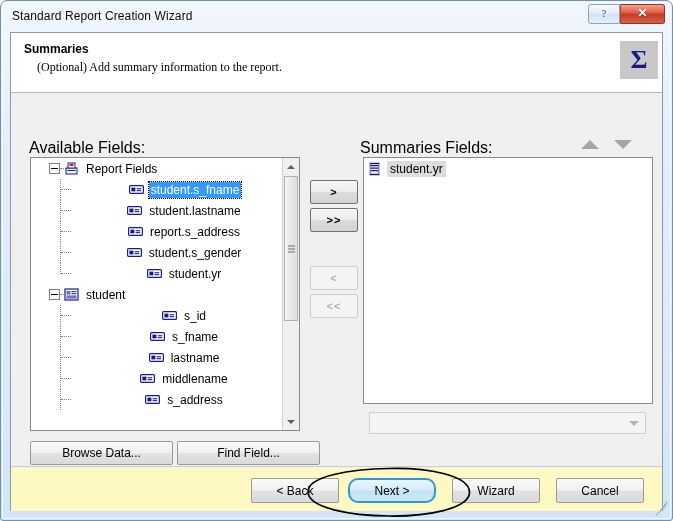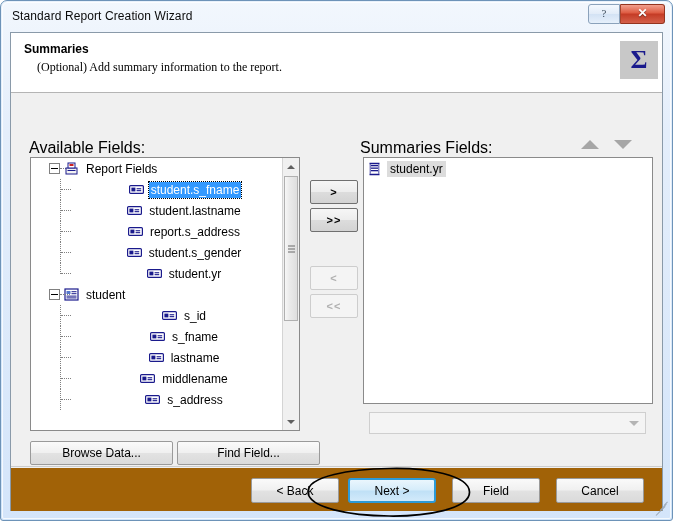--- a/index.html
+++ b/index.html
@@ -414,21 +414,21 @@
     position: absolute;
     left: 0; top: 433px;
     width: 651px; height: 1px;
     border-top: 1px solid #cdcdcd;
     border-bottom: 1px solid #ffffff;
   }
   #footer {
     position: absolute;
     left: 0; top: 435px;
     width: 651px; height: 43px;
-    background: #a16207;
+    background: #fef9c3;
   }
   .nav-btn {
     position: absolute;
     top: 10px;
     width: 88px; height: 25px;
     box-sizing: border-box;
     background: linear-gradient(to bottom, #fafafa 0%, #f0f0f0 48%, #e2e2e2 52%, #dadada 100%);
     border: 1px solid #9a9a9a;
     border-radius: 2px;
     font-size: 12px;
@@ -436,21 +436,21 @@
     display: flex;
     align-items: center;
     justify-content: center;
     cursor: default;
   }
   #nav-back   { left: 240px; }
   #nav-next {
     left: 337px;
     background: linear-gradient(to bottom, #eaf6fd 0%, #d5ecfa 48%, #bfe0f6 52%, #d2eafa 100%);
     border: 2px solid #2c9ad6;
-    border-radius: 3px;
+    border-radius: 10px;
   }
   #nav-finish { left: 441px; }
   #nav-cancel { left: 545px; }
 
   
   #annotation {
     position: absolute;
     left: 306px; top: 466px;
     width: 166px; height: 52px;
     pointer-events: none;
@@ -706,21 +706,21 @@
 
       <div id="footer-sep"></div>
       <div id="footer">
         <div class="nav-btn" id="nav-back">
           <span>&lt; Back</span>
         </div>
         <div class="nav-btn" id="nav-next">
           <span>Next &gt;</span>
         </div>
         <div class="nav-btn" id="nav-finish">
-          <span>Field</span>
+          <span>Wizard</span>
         </div>
         <div class="nav-btn" id="nav-cancel">
           <span>Cancel</span>
         </div>
       </div>
     </div>
 
     <div id="grip">
       <i style="left:8px; top:2px; width:5px;"></i>
       <i style="left:4px; top:7px; width:9px;"></i>

